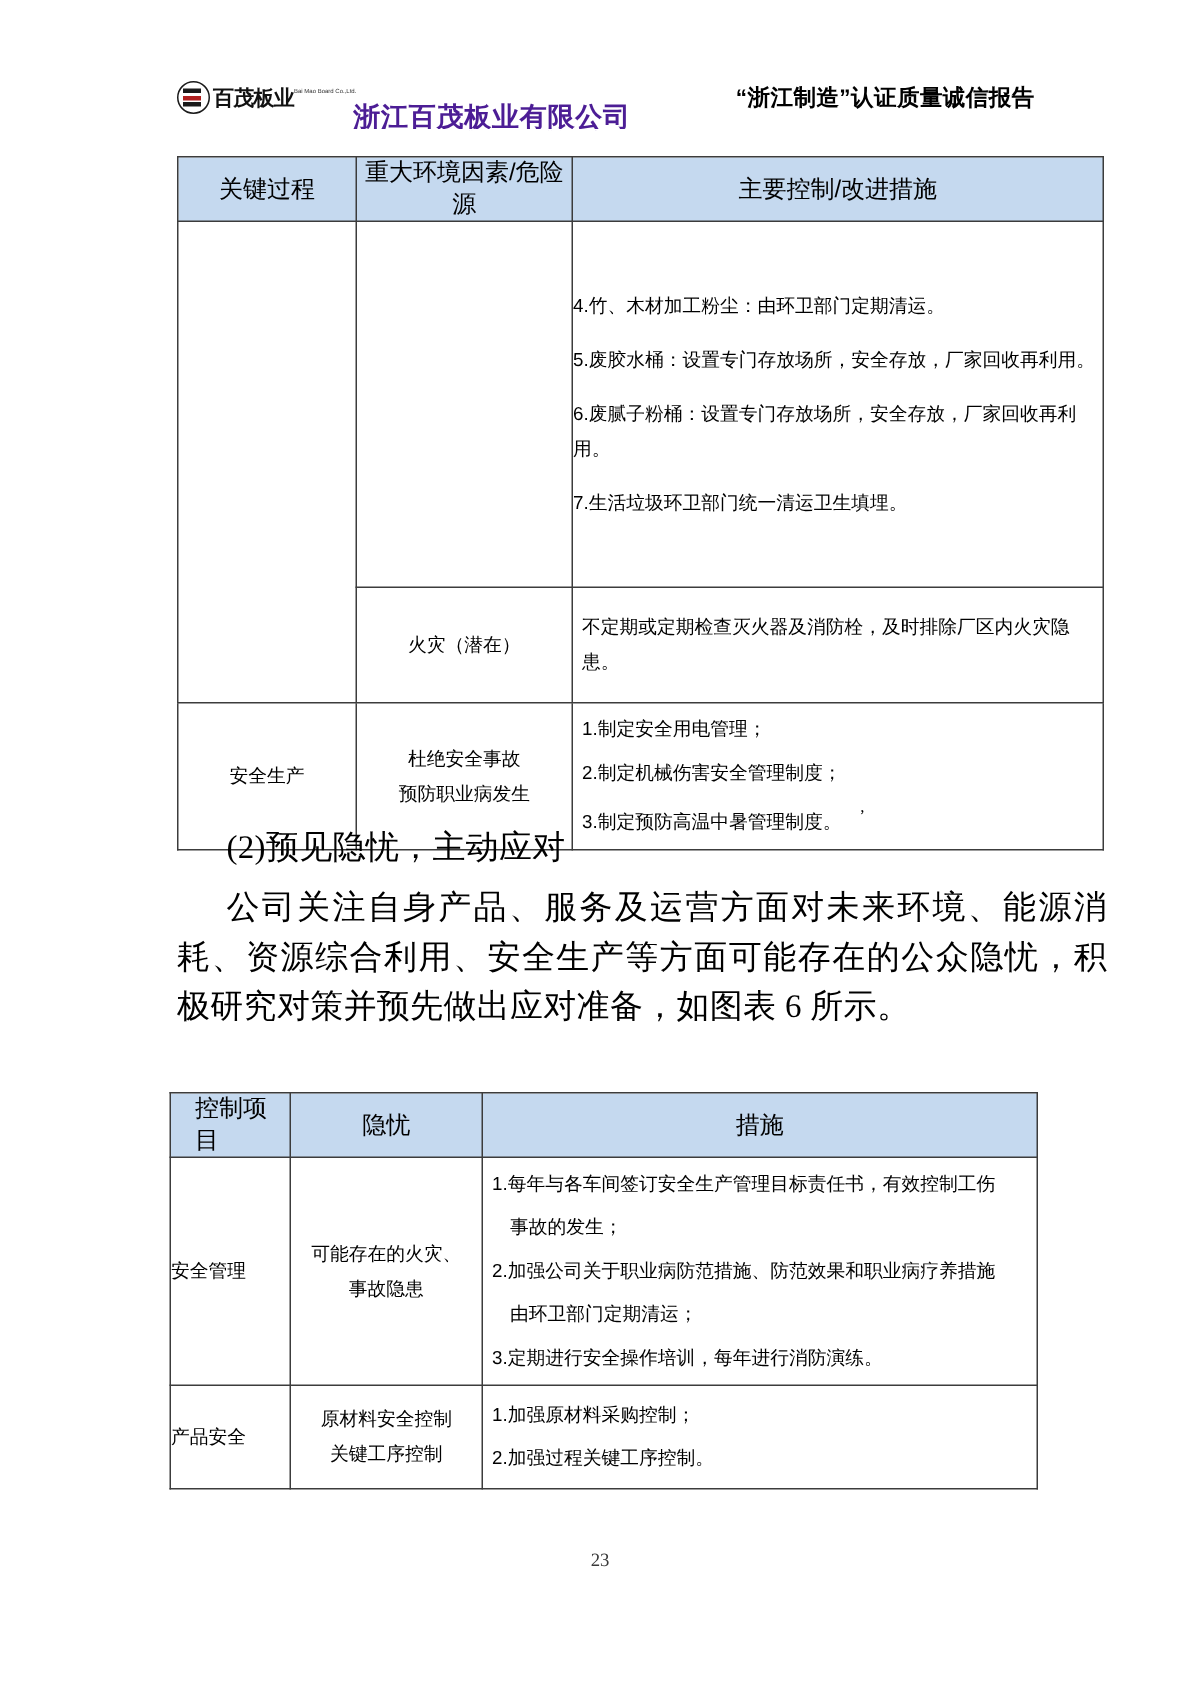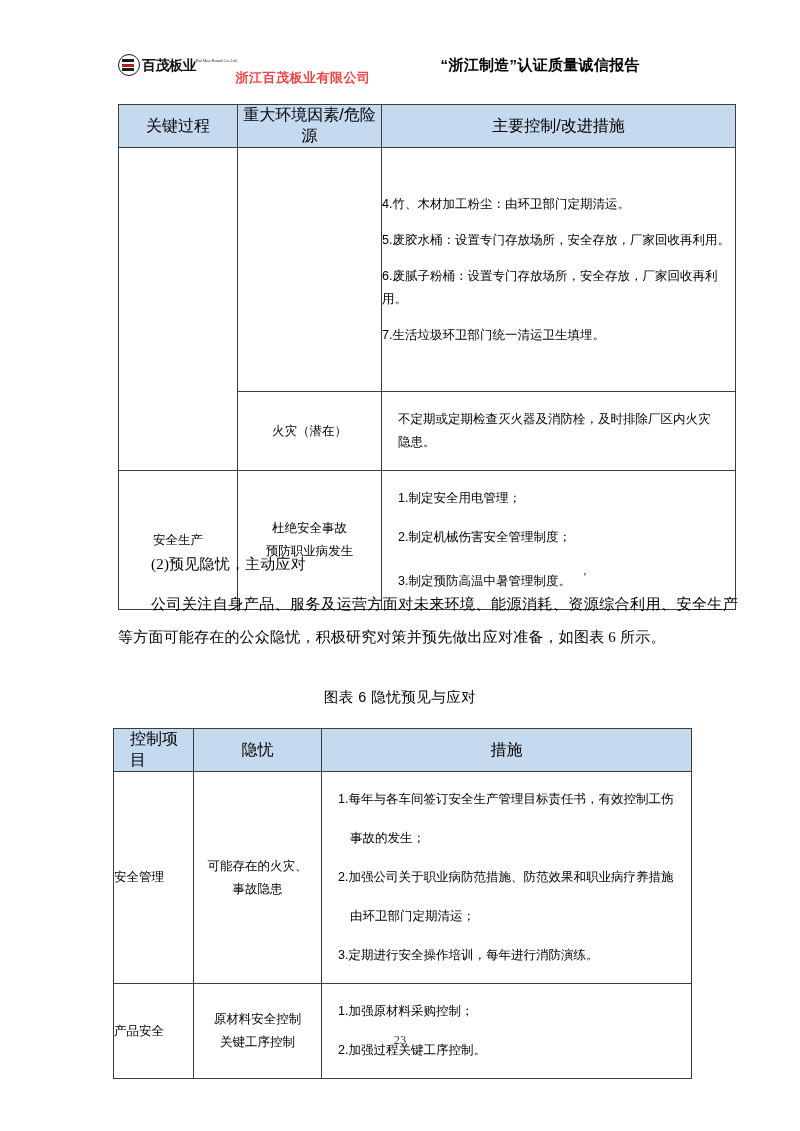--- a/index.html
+++ b/index.html
@@ -72,23 +72,23 @@
   }
   .logo-en {
     font-family: "Liberation Sans", sans-serif;
     font-size: 4px;
     color: #333333;
     letter-spacing: 0px;
     margin-top: 1px;
   }
   .company-name {
     font-family: "Liberation Sans", sans-serif;
-    font-size: 13px;
+    font-size: 18px;
     font-weight: 700;
-    color: #ef4444;
+    color: #4c1d95;
     margin-left: -2px;
     letter-spacing: 0.5px;
     margin-top: 25px;
   }
   .report-title {
     font-family: "Liberation Sans", sans-serif;
     font-size: 15px;
     font-weight: 700;
     color: #000000;
     margin-left: 70px;
@@ -134,21 +134,21 @@
     color: #000000;
     padding: 4px 2px;
   }
   .body-cell {
     text-align: left;
     font-size: 12.5px;
     line-height: 23px;
     color: #000000;
     padding: 6px 0 6px 8px;
   }
-  .body-cell p { margin: 16px; }
+  .body-cell p { margin: 6px; }
   .body-cell.spaced p { margin: 0 0 13px 0; }
   .body-cell.spaced p:last-child { margin-bottom: 0; }
   .nowrap-clip {
     white-space: nowrap;
     overflow: hidden;
   }
   .indent-cont { padding-left: 12px; }
   .tail-mark {
     font-family: "Liberation Serif", serif;
     font-size: 11px;
@@ -160,21 +160,21 @@
   #table-key-process { left: 118px; top: 104px; width: 617px; }
   
   #table-concerns { left: 113px; top: 728px; width: 578px; }
 
   
   .prose {
     position: absolute;
     left: 118px;
     width: 620px;
     font-family: "Liberation Serif", serif;
-    font-size: 15px;
+    font-size: 22px;
     line-height: 33px;
     color: #000000;
     text-align: justify;
     letter-spacing: 0.2px;
   }
   #para-subheading { top: 548px; text-indent: 33px; }
   #para-body { top: 588px; text-indent: 33px; }
 
   .fig-caption {
     position: absolute;
@@ -258,21 +258,20 @@
           <p>2.制定机械伤害安全管理制度；</p>
           <p><span>3.制定预防高温中暑管理制度。</span><span class="tail-mark">’</span></p>
         </td>
       </tr>
     </tbody>
   </table>
 
   <div class="prose" id="para-subheading">(2)预见隐忧，主动应对</div>
   <div class="prose" id="para-body">公司关注自身产品、服务及运营方面对未来环境、能源消耗、资源综合利用、安全生产等方面可能存在的公众隐忧，积极研究对策并预先做出应对准备，如图表 6 所示。</div>
 
-  <div class="fig-caption">图表 6 隐忧预见与应对</div>
 
   <table class="doc-table" id="table-concerns">
     <colgroup>
       <col style="width:80px">
       <col style="width:128px">
       <col style="width:370px">
     </colgroup>
     <thead>
       <tr>
         <th class="th-cell left-al">控制项目</th>

